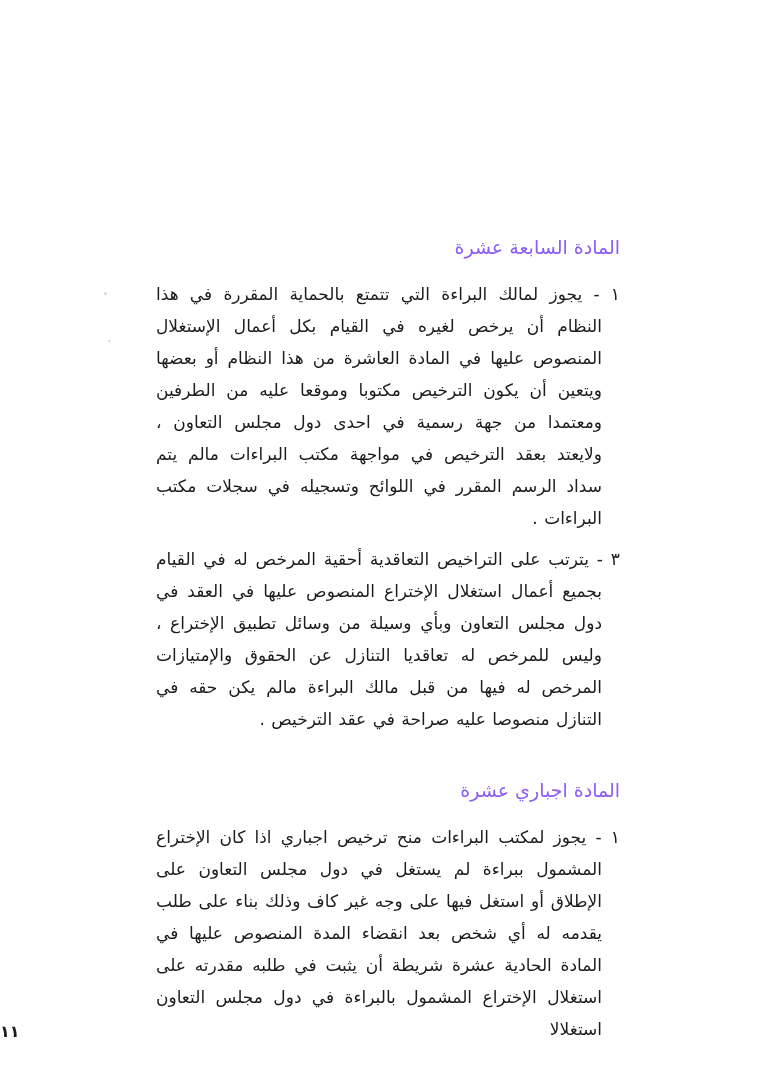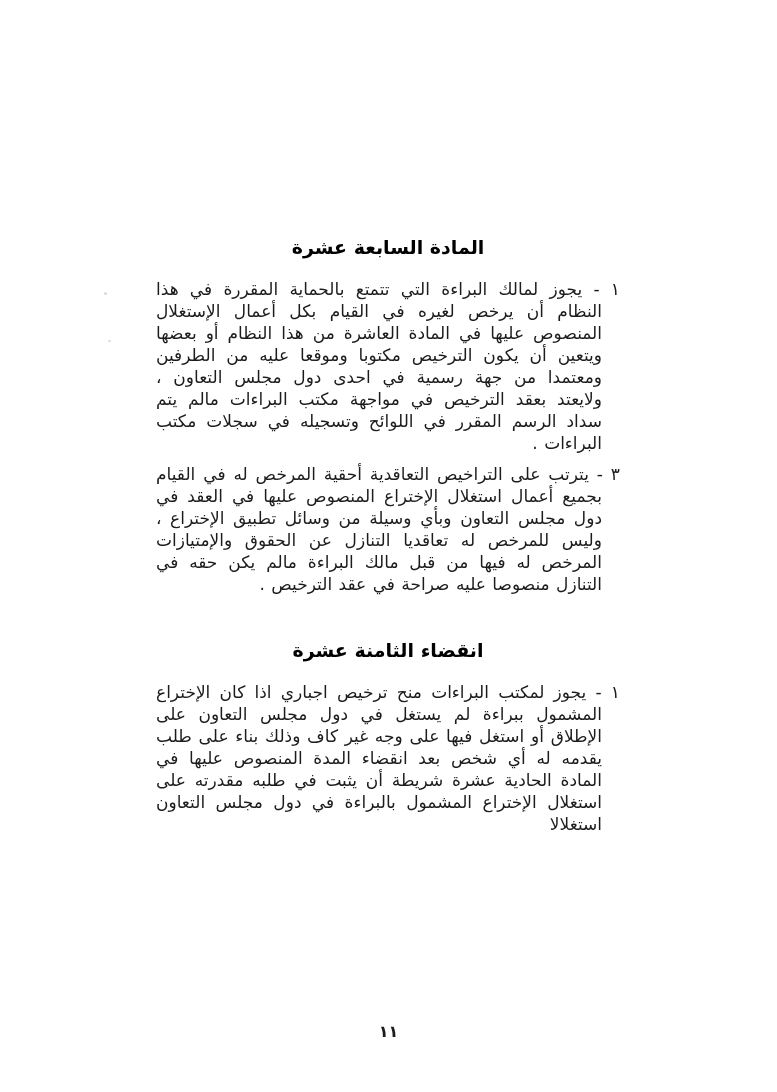--- a/index.html
+++ b/index.html
@@ -20,47 +20,47 @@
   .content {
     position: absolute;
     top: 232px;
     right: 157px;
     width: 464px;
     direction: rtl;
     color: #1c1c1c;
   }
   .article-heading {
     font-size: 19px;
-    font-weight: bold;
-    text-align: center;
+    font-weight: normal;
+    text-align: right;
     margin: 0 0 16px 0;
     line-height: 30px;
-    color: #000000;
+    color: #8b5cf6;
   }
   .article-heading.second {
     margin-top: 40px;
   }
   .item {
     font-size: 17px;
-    line-height: 22px;
+    line-height: 32px;
     text-align: justify;
     text-justify: inter-word;
     margin: 0 0 9px 0;
     padding-right: 18px;
     text-indent: -18px;
     word-spacing: 1px;
   }
   .item:last-child { margin-bottom: 0; }
   .item-num { white-space: nowrap; }
   .page-number {
     position: absolute;
     top: 1022px;
     left: 0;
     width: 777px;
-    text-align: center;
+    text-align: left;
     font-size: 16px;
     font-weight: bold;
     color: #1c1c1c;
     direction: rtl;
   }
   
   .speck {
     position: absolute;
     background: #d9d9d9;
     border-radius: 50%;
@@ -78,21 +78,21 @@
 
   <div class="content">
 
     <h1 class="article-heading">المادة السابعة عشرة</h1>
 
     <p class="item"><span class="item-num">١ -</span> <span class="item-text">يجوز لمالك البراءة التي تتمتع بالحماية المقررة في هذا النظام أن يرخص لغيره في القيام بكل أعمال الإستغلال المنصوص عليها في المادة العاشرة من هذا النظام أو بعضها ويتعين أن يكون الترخيص مكتوبا وموقعا عليه من الطرفين ومعتمدا من جهة رسمية في احدى دول مجلس التعاون ، ولايعتد بعقد الترخيص في مواجهة مكتب البراءات مالم يتم سداد الرسم المقرر في اللوائح وتسجيله في سجلات مكتب البراءات .</span></p>
 
 
     <p class="item"><span class="item-num">٣ -</span> <span class="item-text">يترتب على التراخيص التعاقدية أحقية المرخص له في القيام بجميع أعمال استغلال الإختراع المنصوص عليها في العقد في دول مجلس التعاون وبأي وسيلة من وسائل تطبيق الإختراع ، وليس للمرخص له تعاقديا التنازل عن الحقوق والإمتيازات المرخص له فيها من قبل مالك البراءة مالم يكن حقه في التنازل منصوصا عليه صراحة في عقد الترخيص .</span></p>
 
-    <h1 class="article-heading second">انقضاء الثامنة عشرة</h1>
+    <h1 class="article-heading second">المادة اجباري عشرة</h1>
 
     <p class="item"><span class="item-num">١ -</span> <span class="item-text">يجوز لمكتب البراءات منح ترخيص اجباري اذا كان الإختراع المشمول ببراءة لم يستغل في دول مجلس التعاون على الإطلاق أو استغل فيها على وجه غير كاف وذلك بناء على طلب يقدمه له أي شخص بعد انقضاء المدة المنصوص عليها في المادة الحادية عشرة شريطة أن يثبت في طلبه مقدرته على استغلال الإختراع المشمول بالبراءة في دول مجلس التعاون استغلالا</span></p>
 
   </div>
 
   <div class="page-number">١١</div>
 
 </div>
 
 </body></html>

